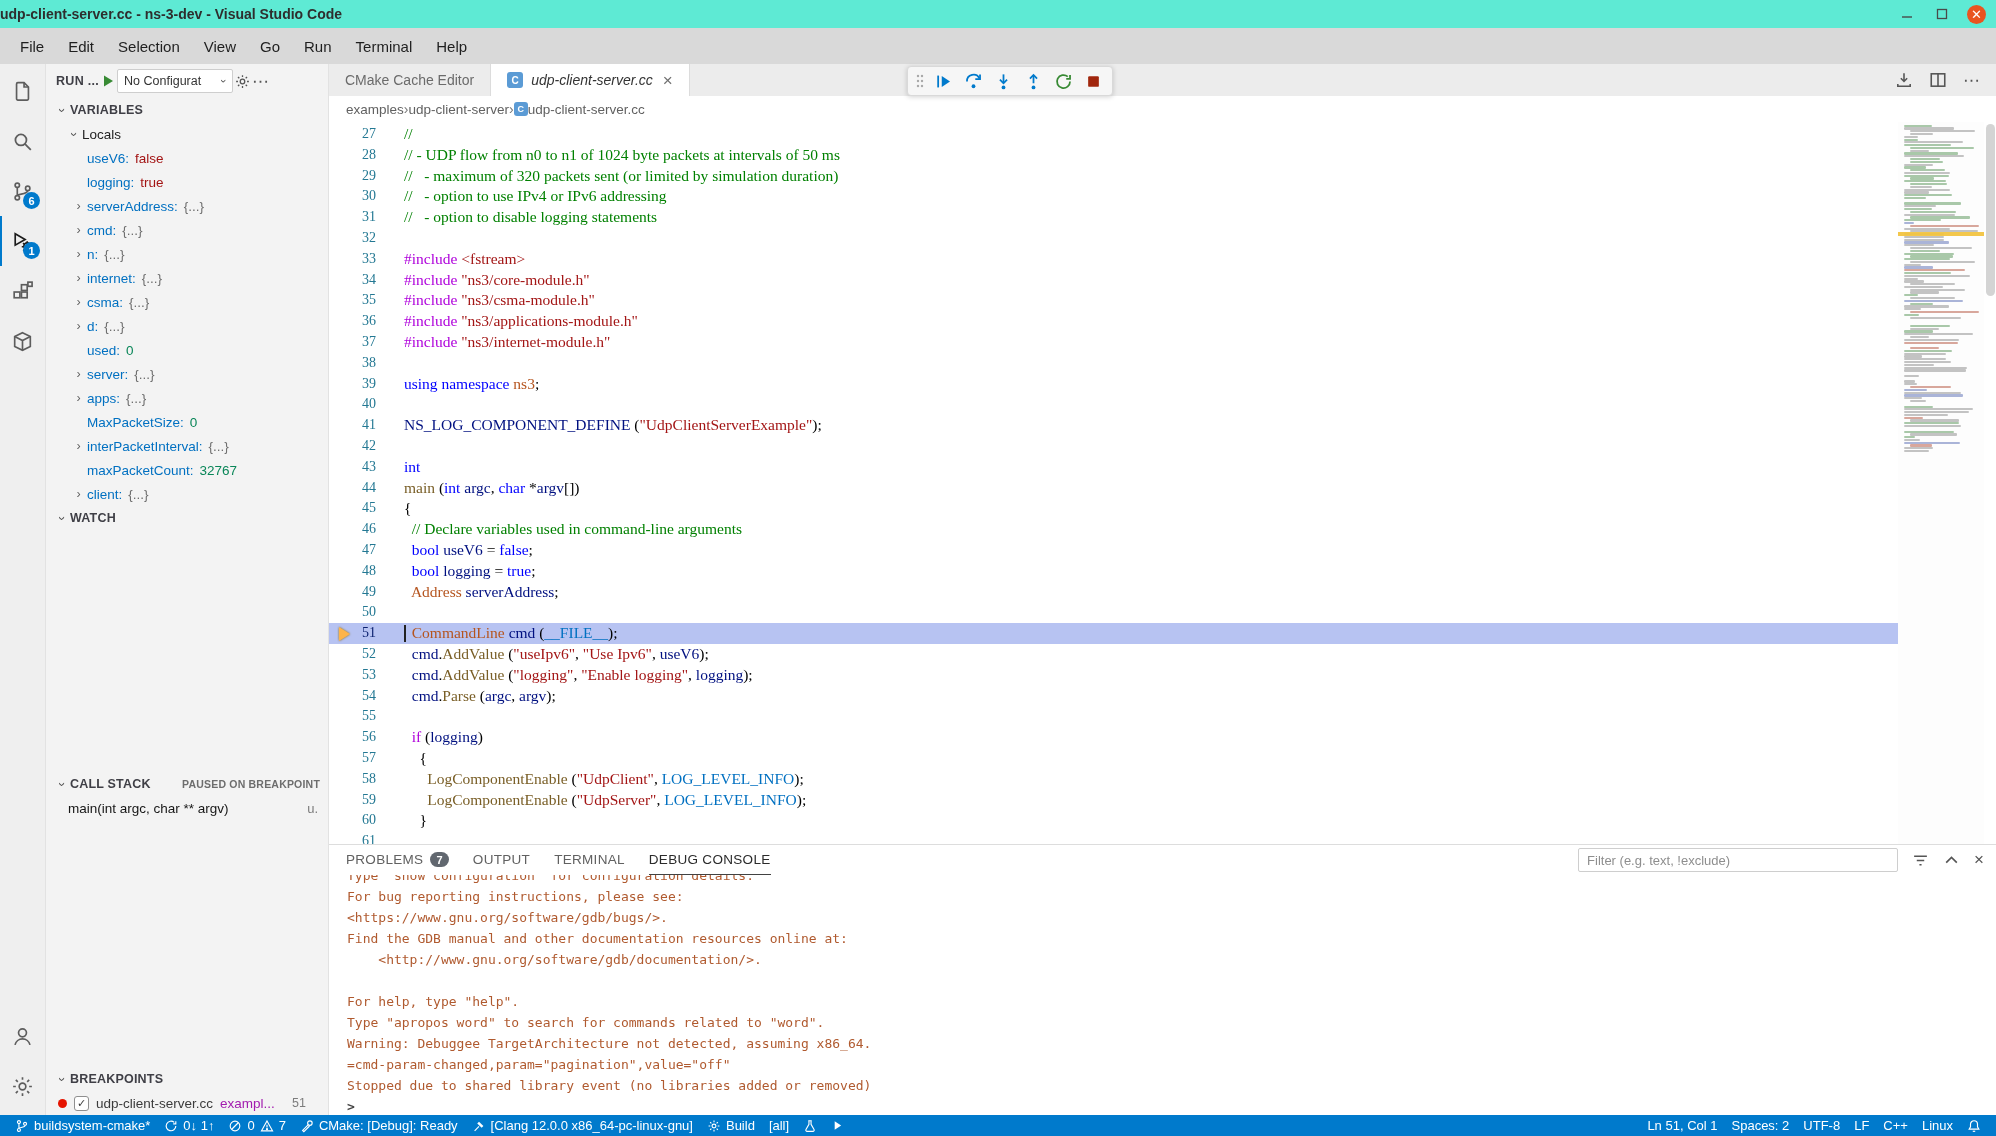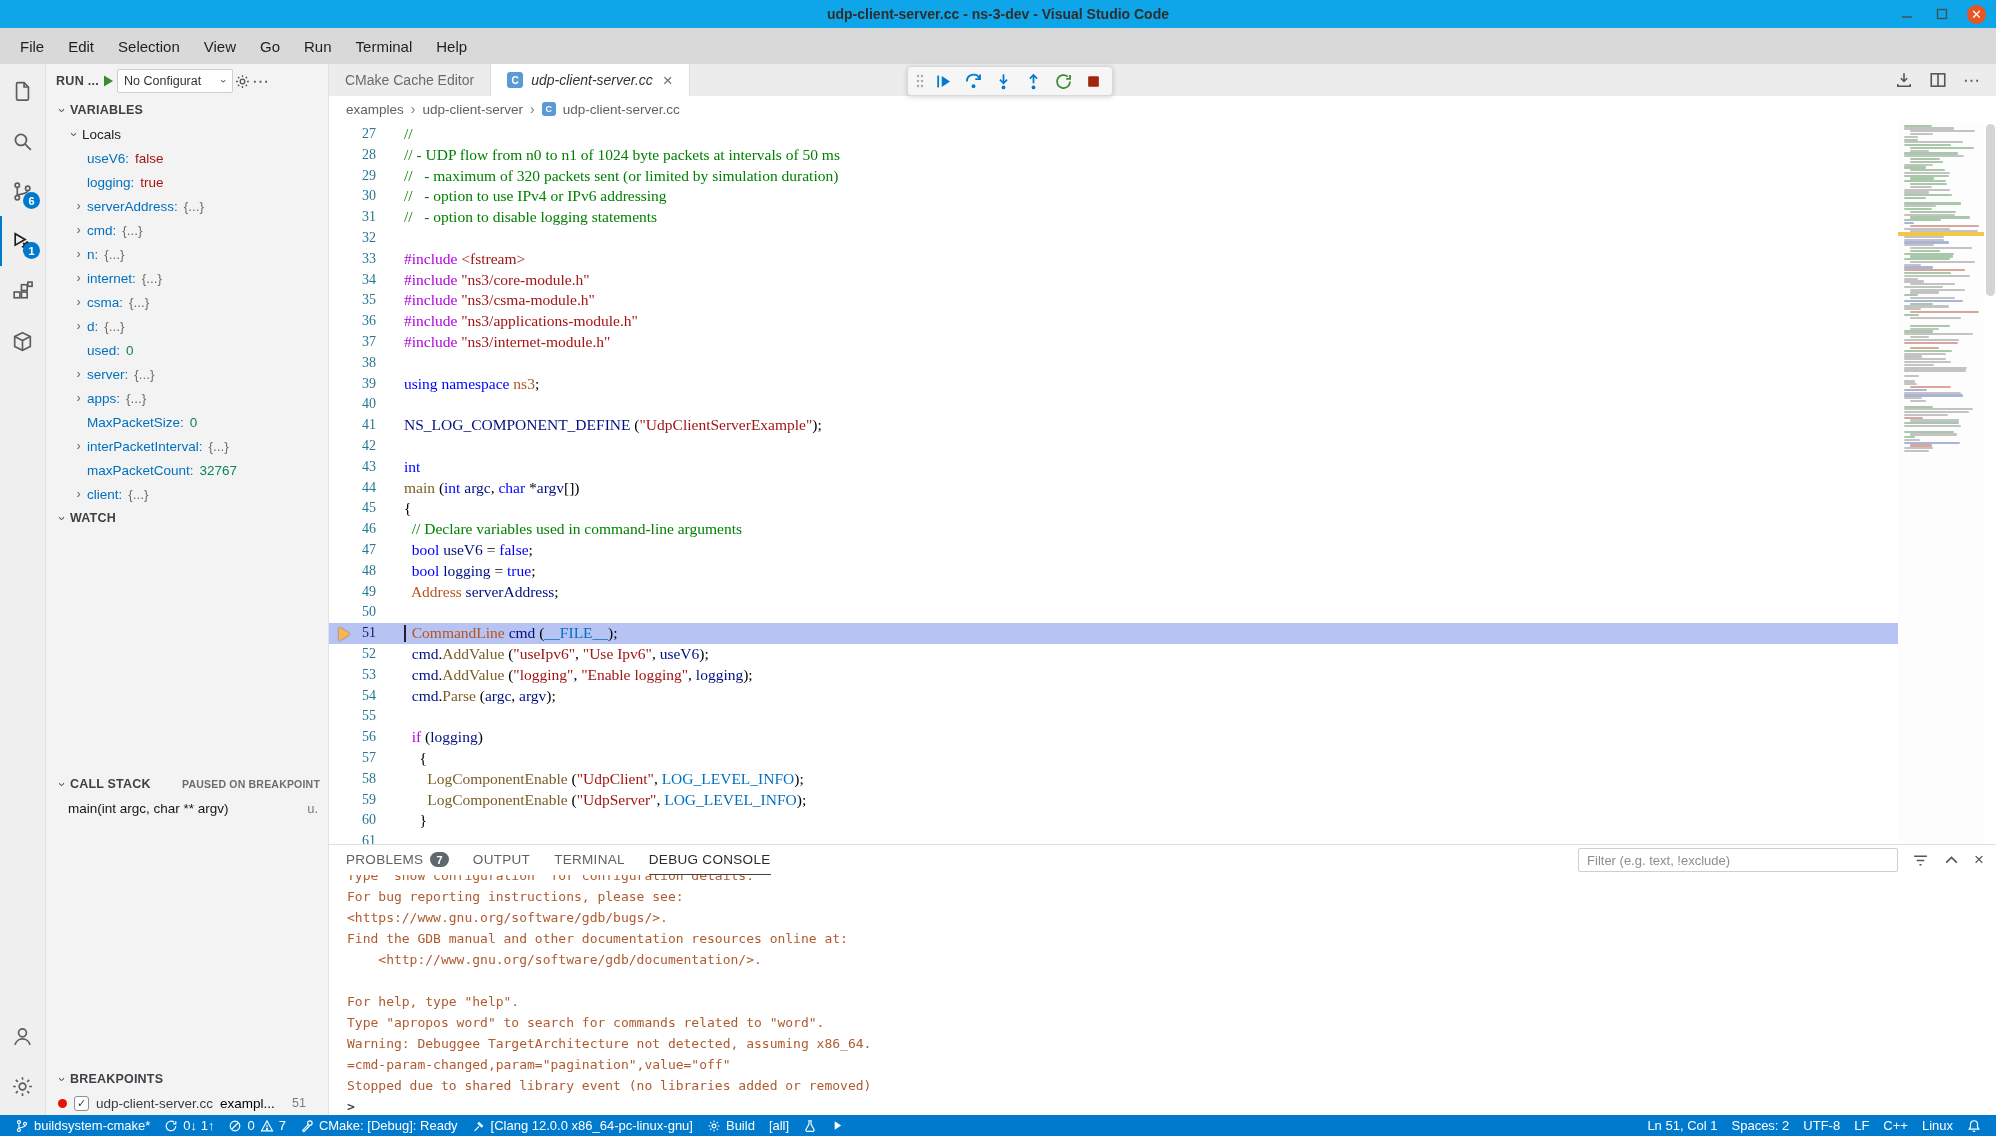--- a/index.html
+++ b/index.html
@@ -1,21 +1,21 @@
 <!DOCTYPE html>
 <html><head>
 <meta charset="utf-8">
 <style>
   *{margin:0;padding:0;box-sizing:border-box}
   html,body{width:1996px;height:1136px;overflow:hidden}
   body{font-family:"Liberation Sans",sans-serif;font-size:14px;color:#333;background:#fff}
   .app{width:1996px;height:1136px;display:flex;flex-direction:column}
 
   
-  .titlebar{height:28px;background:#0ea5e9;display:flex;align-items:center;justify-content:center;position:relative;flex:0 0 28px}
+  .titlebar{height:28px;background:#5eead4;display:flex;align-items:center;justify-content:flex-start;position:relative;flex:0 0 28px}
   .titlebar .title{font-size:14px;font-weight:700;color:#2e2e2e}
   .win-controls{position:absolute;right:10px;top:0;height:28px;display:flex;align-items:center;gap:16px}
   .wc{width:19px;height:19px;display:flex;align-items:center;justify-content:center;color:#4a4a4a}
   .wc.close{background:#e95420;border-radius:50%;color:#fff;font-size:13px;line-height:1}
 
   
   .menubar{height:36px;background:#d9d9d9;display:flex;align-items:center;padding-left:8px;flex:0 0 36px}
   .menu-item{padding:5px 12px;font-size:15px;color:#1f1f1f;border-radius:4px;cursor:default}
 
   
@@ -49,38 +49,38 @@
   .var-val.obj{color:#6f6f6f}
   .watch-section{height:266px;flex:0 0 266px}
   .callstack-section{flex:1;min-height:0}
   .paused-label{margin-left:auto;font-size:10.5px;color:#6d6d6d;font-weight:600;letter-spacing:.2px}
   .frame-row{height:24px;display:flex;align-items:center;padding:0 10px 0 22px;font-size:13.5px;color:#161616;white-space:nowrap}
   .frame-hint{margin-left:auto;color:#7c7c7c;font-size:13px}
   .bp-section{flex:0 0 48px}
   .bp-row{height:24px;display:flex;align-items:center;padding:0 22px 0 12px;gap:7px;font-size:13.5px;white-space:nowrap}
   .bp-dot{width:9px;height:9px;border-radius:50%;background:#e51400;flex:0 0 9px}
   .bp-check{width:15px;height:15px;border:1px solid #8f8f8f;border-radius:3px;background:#fff;display:flex;align-items:center;justify-content:center;font-size:11px;color:#3b3b3b;flex:0 0 15px}
-  .bp-path{color:#000000;overflow:hidden;text-overflow:ellipsis;max-width:72px}
+  .bp-path{color:#a21caf;overflow:hidden;text-overflow:ellipsis;max-width:72px}
   .bp-line{margin-left:auto;color:#7c7c7c;font-size:12.5px}
 
   
   .editor-region{flex:1;display:flex;flex-direction:column;min-width:0;position:relative;background:#fff}
   .tabbar{height:32px;background:#ececec;display:flex;align-items:stretch;flex:0 0 32px}
   .tab{display:flex;align-items:center;padding:0 16px;gap:8px;font-size:14px;color:#6b6b6b;border-right:1px solid #dcdcdc;background:#ececec;white-space:nowrap}
   .tab.active{background:#fff;color:#333}
   .tab-label.italic{font-style:italic}
   .tab-close{font-size:17px;color:#707070;margin-left:2px;line-height:1}
   .cpp-icon{width:16px;height:16px;border-radius:3px;background:#5b9bd5;color:#fff;font-size:10px;font-weight:700;display:flex;align-items:center;justify-content:center}
   .tab-actions{margin-left:auto;display:flex;align-items:center;gap:16px;padding-right:16px;color:#555}
 
   .debug-toolbar{position:absolute;left:578px;top:2px;height:30px;display:flex;align-items:center;background:#f6f6f6;border:1px solid #d9d9d9;border-radius:4px;box-shadow:0 1px 5px rgba(0,0,0,.18);padding:0 5px;gap:3px;z-index:6}
   .dt-btn{width:27px;height:26px;display:flex;align-items:center;justify-content:center}
   .dt-blue{color:#007acc}.dt-green{color:#388a34}.dt-red{color:#a1260d}.dt-grip{color:#a8a8a8;width:14px}
 
-  .breadcrumbs{height:26px;display:flex;align-items:center;padding-left:17px;gap:7px;font-size:13.5px;color:#616161;background:#fff;flex:0 0 26px}
+  .breadcrumbs{height:26px;display:flex;align-items:center;padding-left:17px;font-size:13.5px;color:#616161;background:#fff;flex:0 0 26px}
   .crumb-sep{color:#787878;font-size:14px}
   .crumb-icon{width:14px;height:14px;border-radius:3px;background:#5b9bd5;color:#fff;font-size:9px;font-weight:700;display:flex;align-items:center;justify-content:center}
 
   .editor-body{flex:1;display:flex;min-height:0;position:relative}
   .code{flex:1;font-family:Liberation Serif, serif;font-size:15.5px;line-height:20.8px;padding-top:2px;position:relative;overflow:hidden;white-space:pre}
   .cline{display:flex;height:20.8px;position:relative}
   .ln{width:47px;text-align:right;color:#237893;font-size:14px;flex:0 0 47px}
   .lt{padding-left:28px}
   .cline.current{background:#b7c3f2}
   .cline.current .ln{color:#0b216f}

